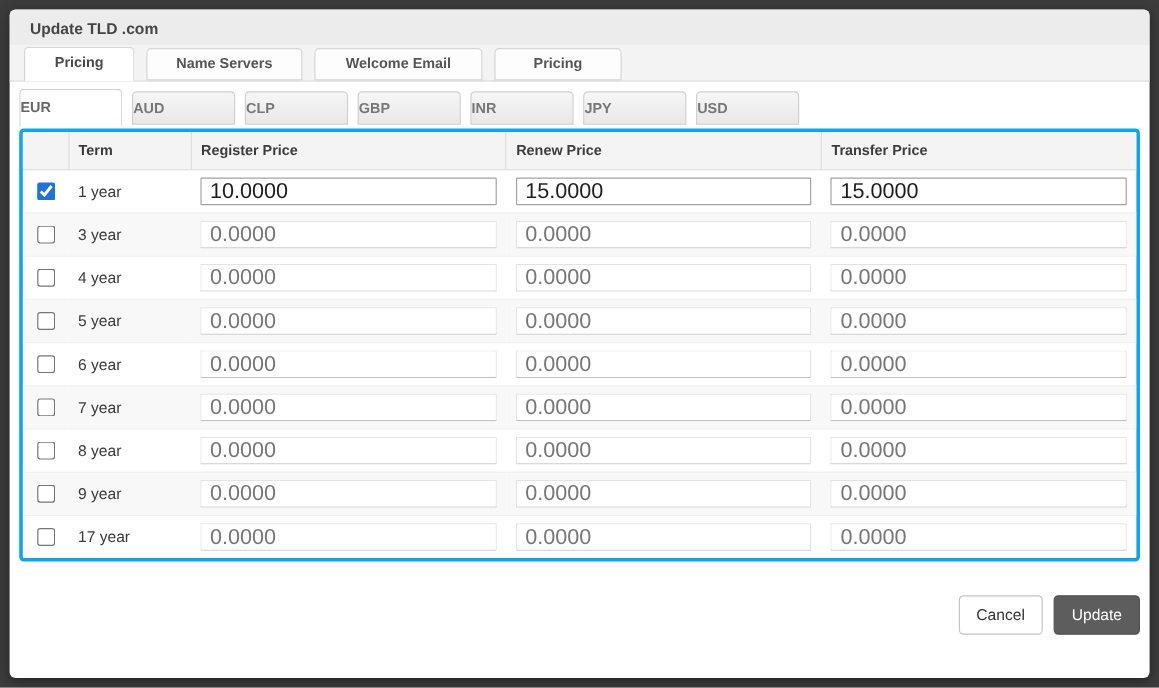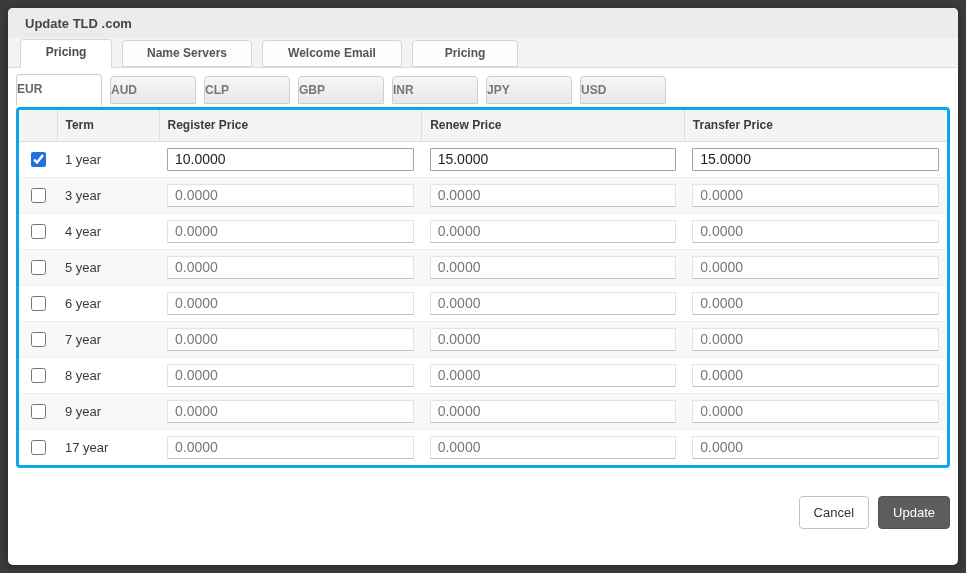--- a/index.html
+++ b/index.html
@@ -117,21 +117,21 @@
   input[type="checkbox"] {
     width: 15px; height: 15px;
     accent-color: #2172e0;
     cursor: pointer;
     vertical-align: middle;
   }
   .price-input {
     width: 100%;
     height: 23px;
     font-family: "Liberation Sans", "DejaVu Sans", sans-serif;
-    font-size: 14px;
+    font-size: 18px;
     padding: 0 7px;
     background: #fff;
     border: 1px solid #e3e3e3;
     border-bottom-color: #c2c2c2;
     border-radius: 1px;
     color: #777;
     outline: none;
   }
   tr.row-active .price-input {
     border: 1px solid #a3a3a3;

